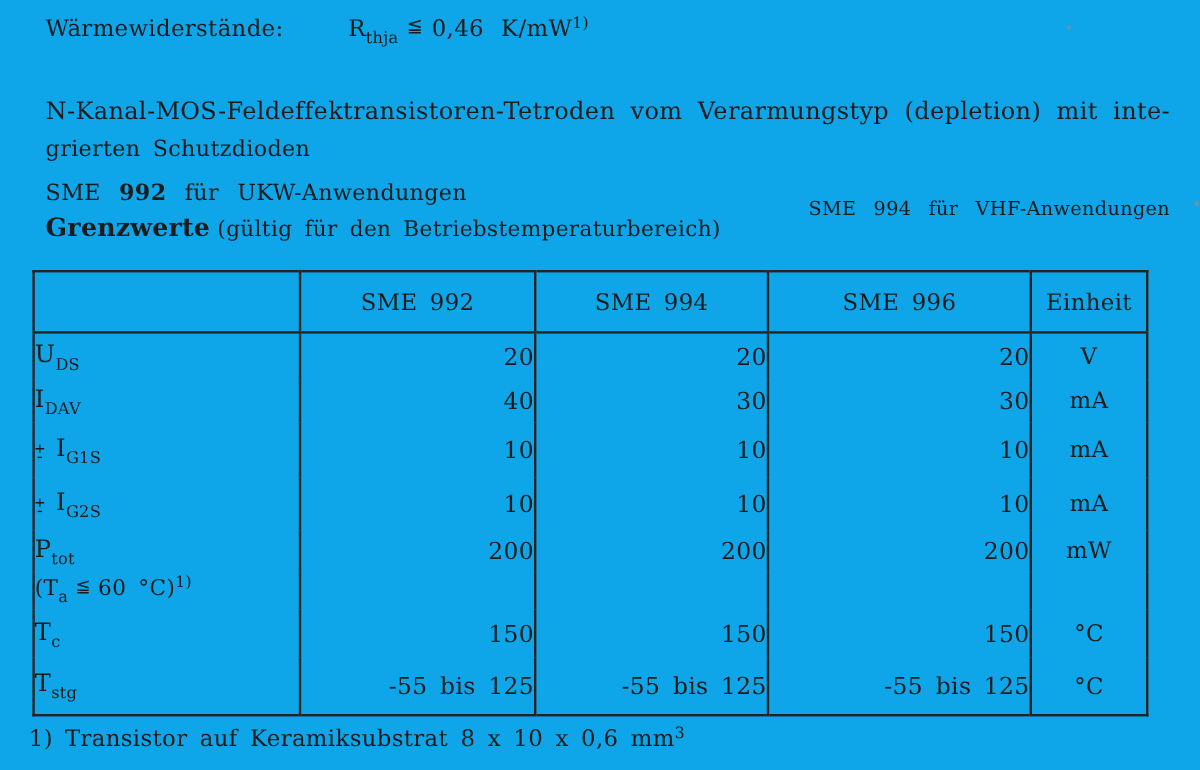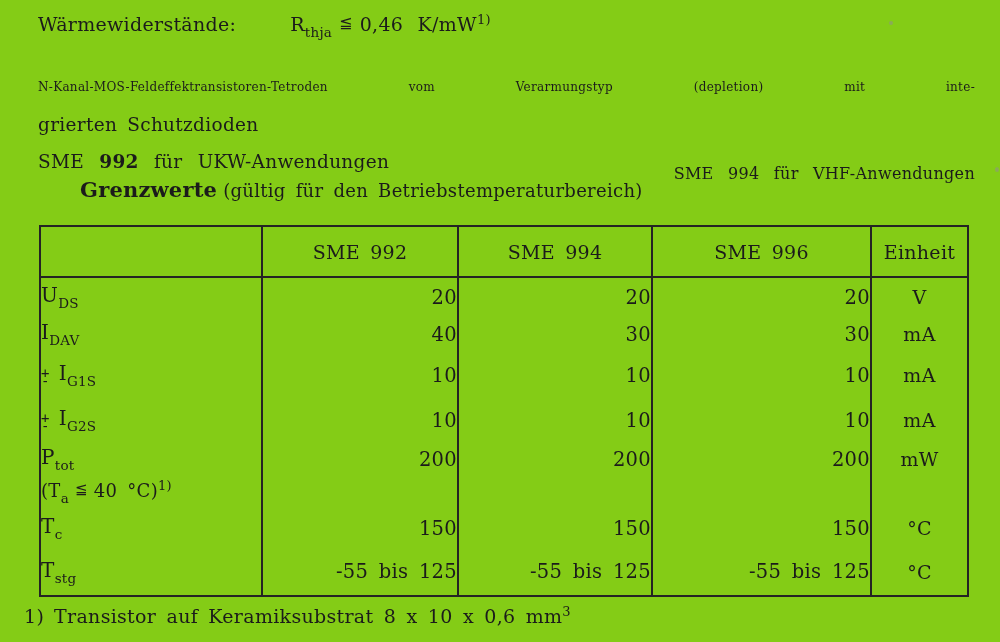--- a/index.html
+++ b/index.html
@@ -3,55 +3,55 @@
 <meta charset="utf-8">
 <style>
   html,body { margin:0; padding:0; }
   body {
     width:1000px; height:642px;
     font-family:"DejaVu Serif","Liberation Serif",serif;
     background:#ffffff;
   }
   .page {
     position:relative; width:1000px; height:642px;
-    background:#84cc16; color:#1b1b1b; overflow:hidden;
+    background:#0ea5e9; color:#1b1b1b; overflow:hidden;
     letter-spacing:0.3px; word-spacing:4px;
   }
   sub { font-size:13.5px; vertical-align:-6px; letter-spacing:0.2px; }
   sup { font-size:13px; vertical-align:7px; }
   .leq {
     font-family:"DejaVu Sans","Liberation Sans",sans-serif;
     font-size:16px; vertical-align:3px; margin:0 7px;
   }
   
   .thermal { position:absolute; left:38px; top:12px; font-size:19px; }
   .formula { margin-left:54px; }
   .formula .val { margin-right:4px; }
   
   .intro-line1 {
     position:absolute; left:38px; top:80px; width:937px;
-    font-size:12px; text-align:justify; text-align-last:justify; white-space:nowrap;
+    font-size:20px; text-align:justify; text-align-last:justify; white-space:nowrap;
   }
   .intro-row2 {
     position:absolute; left:38px; top:114px; width:937px;
     display:flex; justify-content:space-between; font-size:18.5px;flex-direction:column;
   }
   .variant { word-spacing:9px; white-space:nowrap;margin-top:16px; }
   .variant .num-bold { font-weight:bold; }
   .variant-2 { position:absolute; right:25px; top:148px; font-size:16px; }
   
   .limits-row {
     position:absolute; left:38px; top:177px; width:937px;
     display:flex; justify-content:space-between; align-items:baseline;
   }
-  .limits-title { font-weight:bold; font-size:21px; letter-spacing:0.2px;margin-left:42px; }
+  .limits-title { font-weight:bold; font-size:21px; letter-spacing:0.2px; }
   .limits-sub { font-size:18px; margin-left:6px; }
   
   table.limits {
-    position:absolute; left:39px; top:225px;
+    position:absolute; left:27px; top:225px;
     border-collapse:collapse; table-layout:fixed;
     border:2.5px solid #242424;
   }
   table.limits th, table.limits td { font-weight:normal; padding:0; }
   table.limits th.c2, table.limits th.c3, table.limits th.c4, table.limits th.c5,
   table.limits td.c2, table.limits td.c3, table.limits td.c4, table.limits td.c5 {
     border-left:2px solid #242424;
   }
   table.limits thead th {
     height:49px; border-bottom:2px solid #242424;
@@ -153,21 +153,21 @@
         <td class="unit c5">mA</td>
       </tr>
       <tr class="h34">
         <td class="param c1"><span>P</span><sub>tot</sub></td>
         <td class="val c2">200</td>
         <td class="val c3">200</td>
         <td class="val c4">200</td>
         <td class="unit c5">mW</td>
       </tr>
       <tr class="h32">
-        <td class="param cond c1"><span>(T</span><sub>a</sub><span class="leq">≦</span><span>40 °C)</span><sup>1)</sup></td>
+        <td class="param cond c1"><span>(T</span><sub>a</sub><span class="leq">≦</span><span>60 °C)</span><sup>1)</sup></td>
         <td class="val c2"></td>
         <td class="val c3"></td>
         <td class="val c4"></td>
         <td class="unit c5"></td>
       </tr>
       <tr class="h40">
         <td class="param c1"><span>T</span><sub>c</sub></td>
         <td class="val c2">150</td>
         <td class="val c3">150</td>
         <td class="val c4">150</td>

